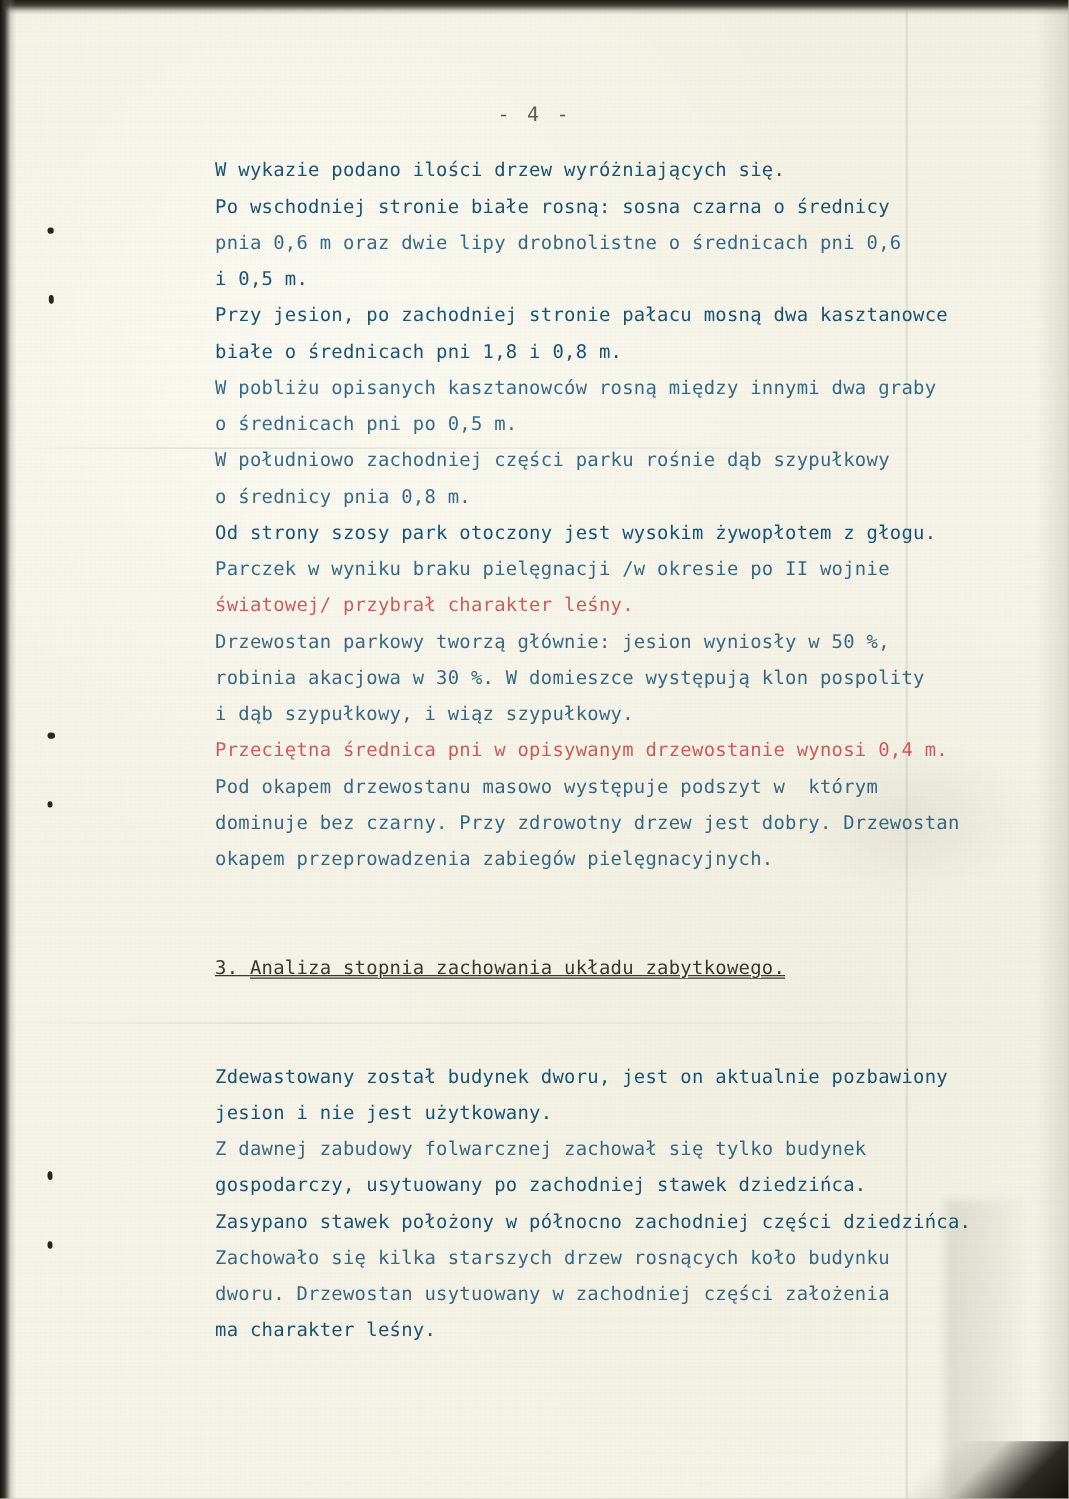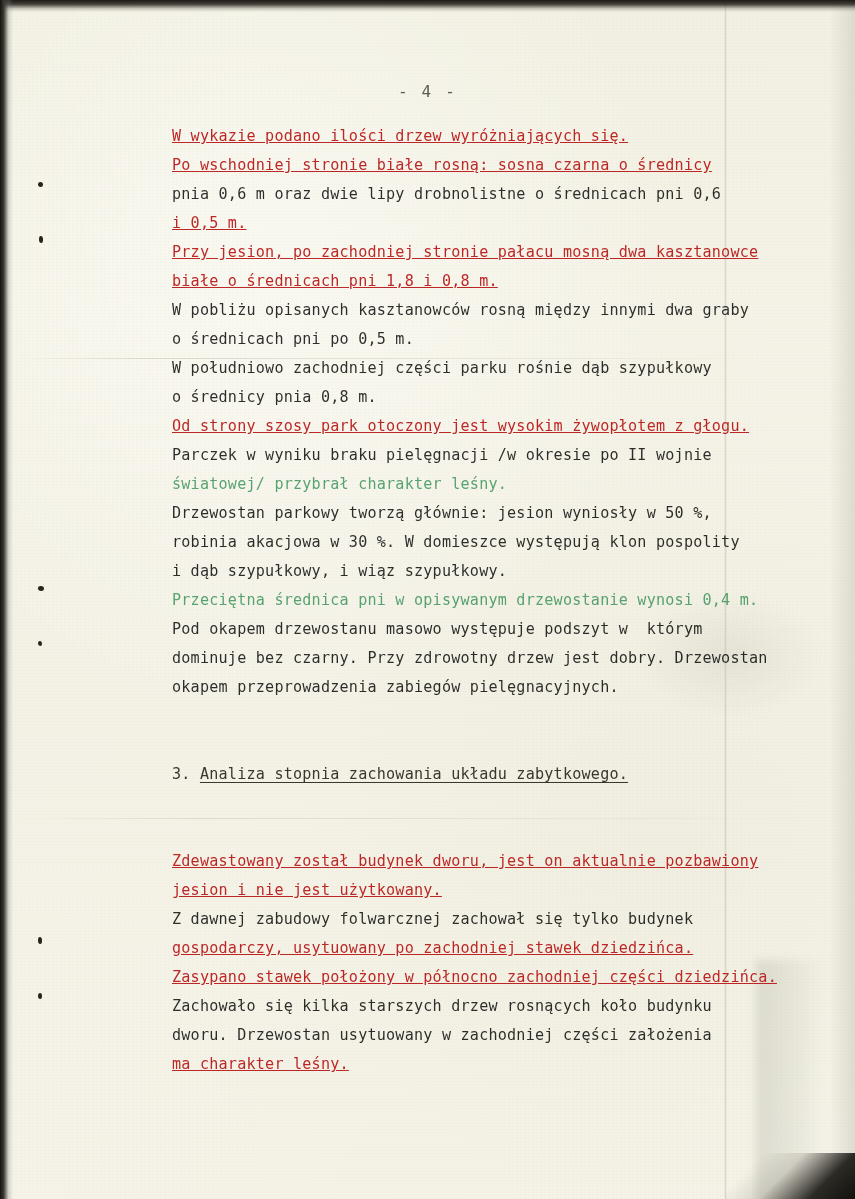--- a/index.html
+++ b/index.html
@@ -117,32 +117,33 @@
     line-height: 29px;
     letter-spacing: 0.22px;
     color: #3b3930;
     white-space: pre;
     opacity: 0.9;
   }
 
   .line.blank { color: transparent; }
 
   
-  .ink-light { opacity: 0.70; color: #15803d; }
-  .ink-mid   { opacity: 0.82; color: #000000; }
-  .ink-dark  { opacity: 0.95; color: #b91c1c; text-decoration: underline; }
+  .ink-light { opacity: 0.70; color: #b91c1c; }
+  .ink-mid   { opacity: 0.82; color: #0c4a6e; }
+  .ink-dark  { opacity: 0.95; color: #0c4a6e; }
 
   .heading-line {
     height: 29px;
     font-size: 15.1px;
     line-height: 29px;
     letter-spacing: 0.22px;
     color: #2f2d26;
     white-space: pre;
     opacity: 0.95;
+    text-decoration: underline;
   }
   .heading-line .underlined {
     text-decoration: underline;
     text-decoration-thickness: 1px;
     text-underline-offset: 3px;
   }
 
   .blur-soft { filter: blur(0.28px); }
 </style>
 </head>

